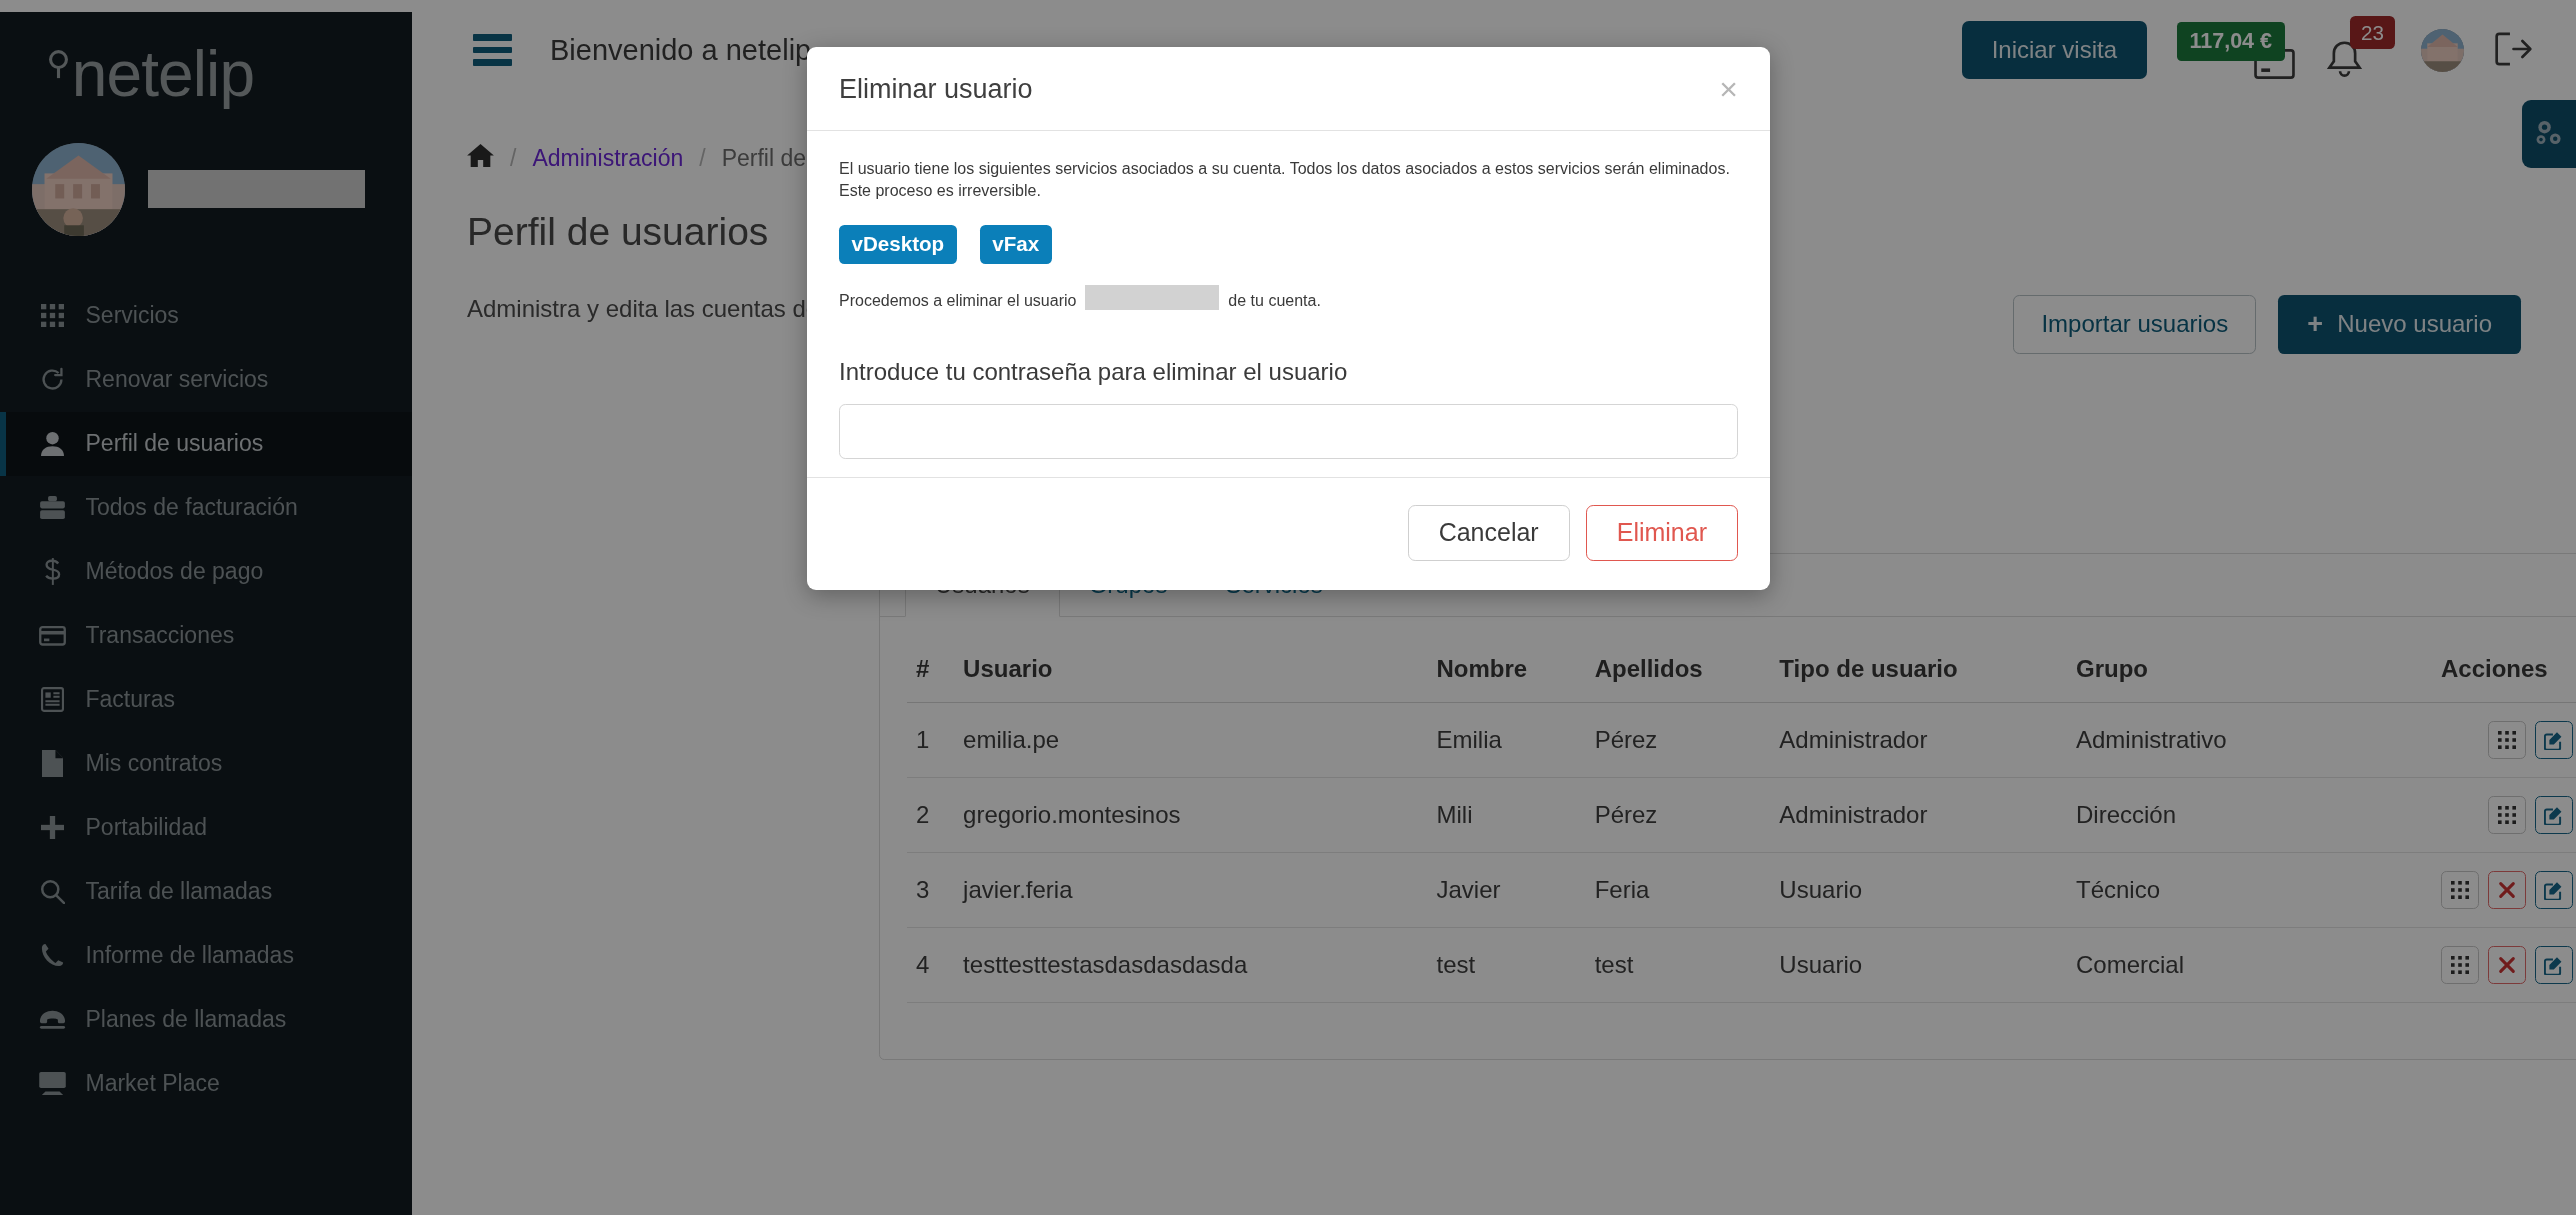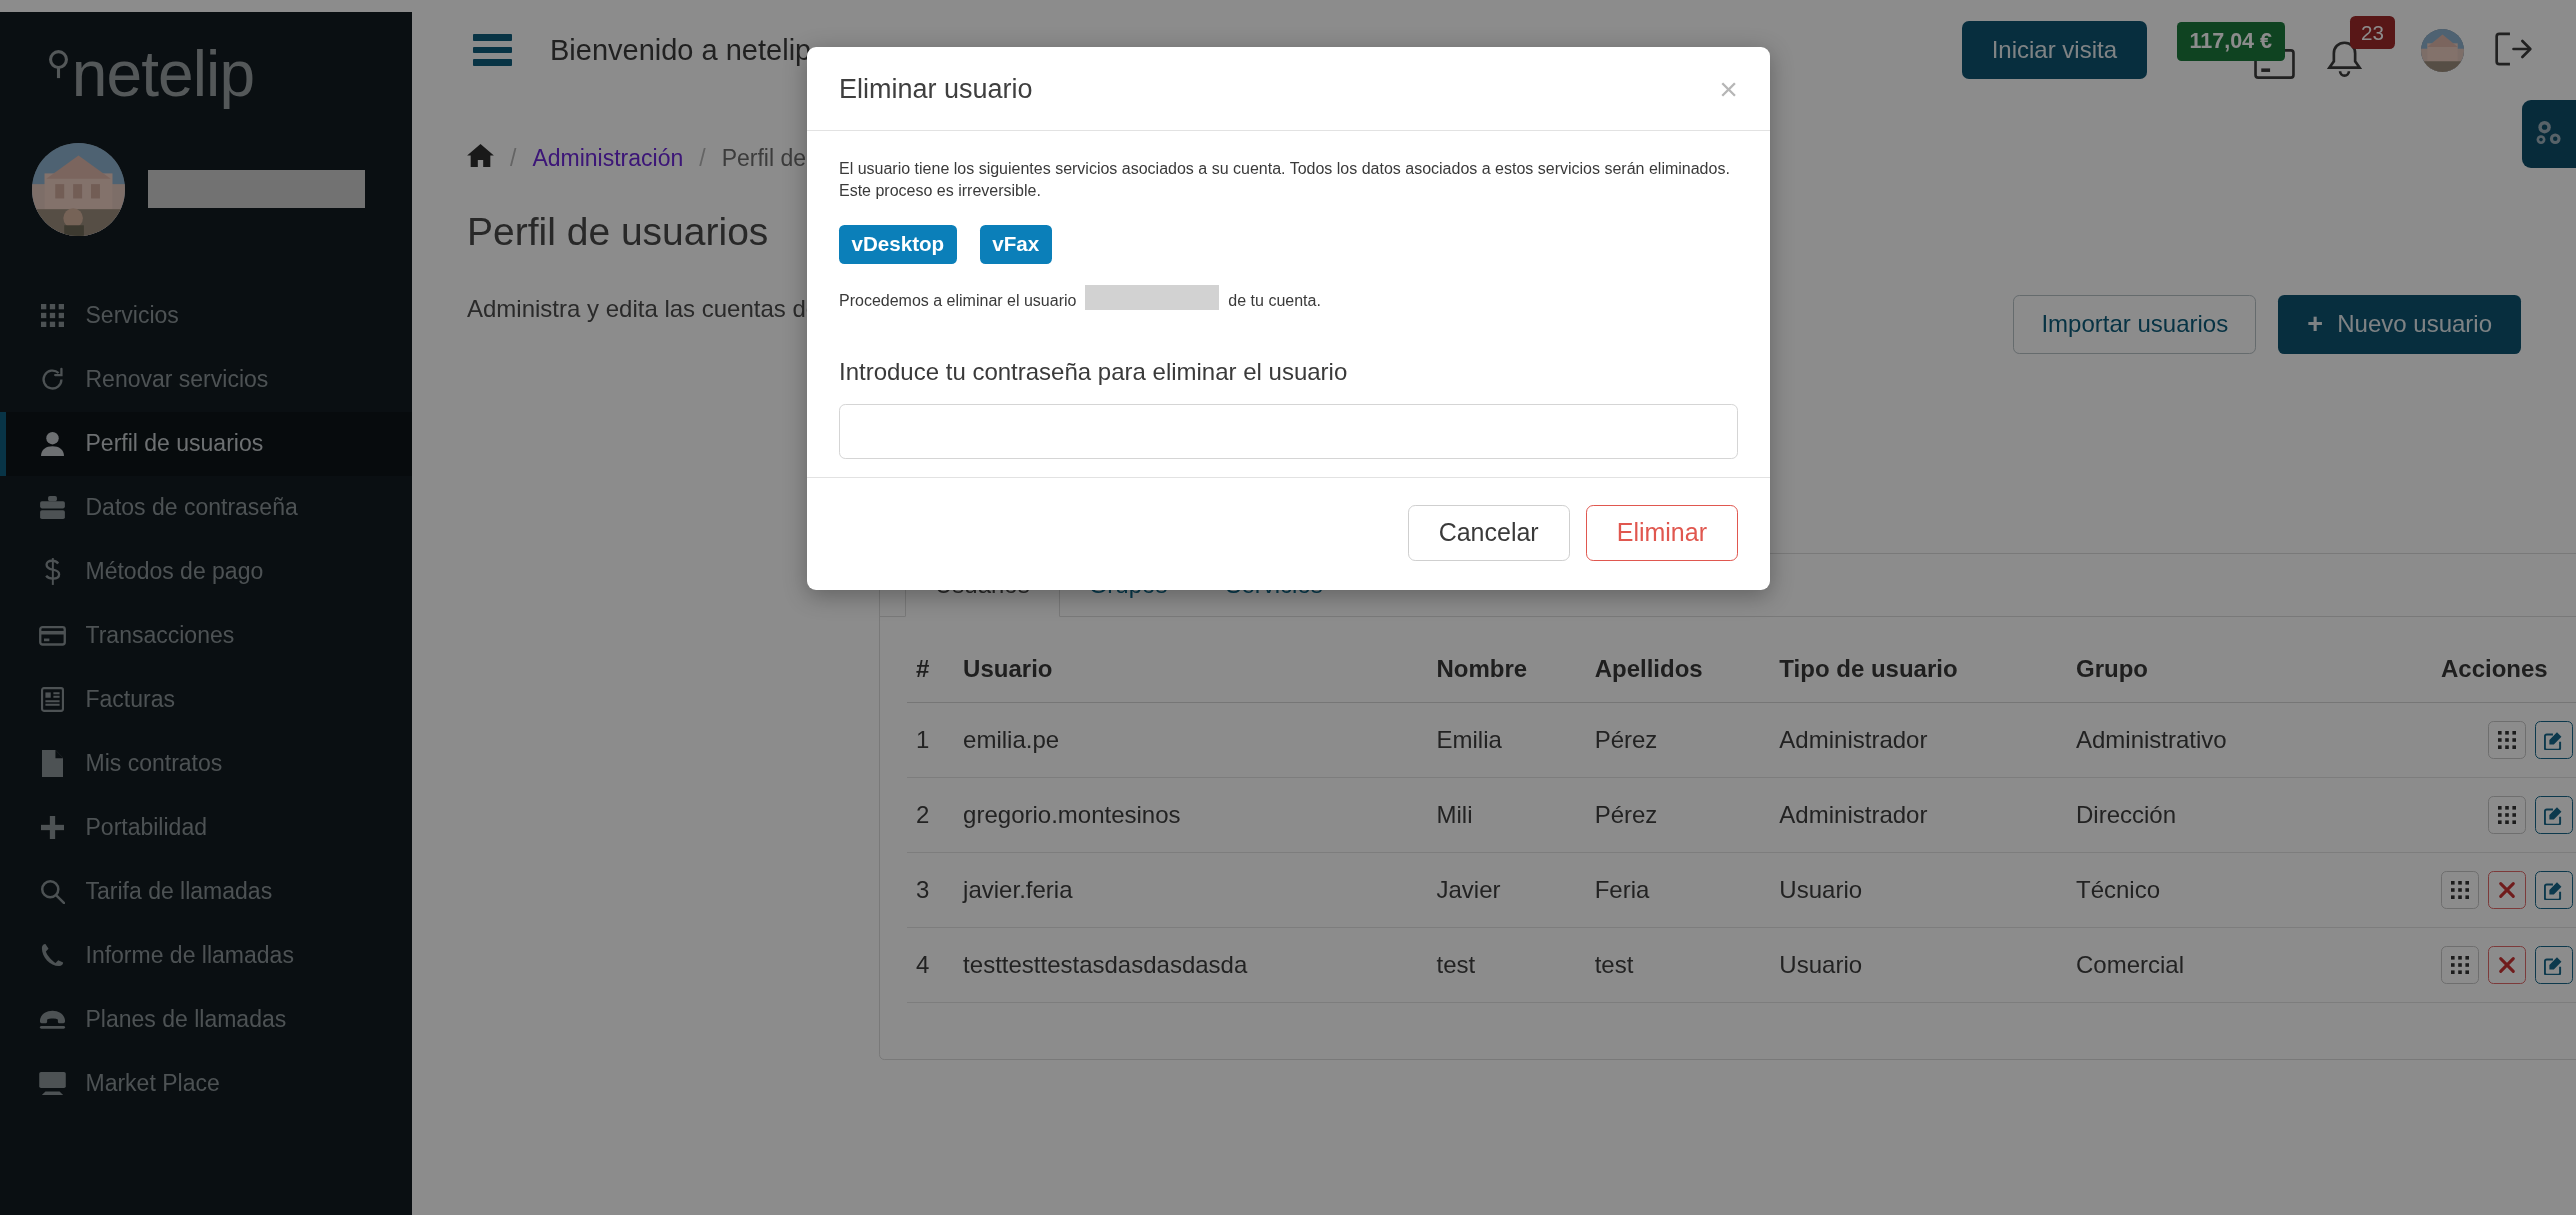--- a/index.html
+++ b/index.html
@@ -371,21 +371,21 @@
       </div>
 
       <div class="menu-item">
         <span class="menu-ico">
           <svg width="25" height="23" viewBox="0 0 28 26" fill="#8c9599">
             <rect x="9" y="0" width="10" height="6" rx="2"></rect>
             <rect x="0" y="6" width="28" height="8" rx="2"></rect>
             <rect x="0" y="16" width="28" height="10" rx="2"></rect>
           </svg>
         </span>
-        <span class="menu-label">Datos de contraseña</span>
+        <span class="menu-label">Todos de facturación</span>
       </div>
 
       <div class="menu-item">
         <span class="menu-ico">
           <svg width="19.7" height="27" viewBox="0 0 22 30" fill="none" stroke="#8c9599" stroke-width="2.6">
             <path d="M17 6c-1.5-2-4-3-7-3-4 0-6 2-6 4.5S6 12 11 13s7 2 7 5-2.5 5-7 5c-3.5 0-6-1.2-7.5-3.2"></path>
             <path d="M11 0v30" stroke-width="2.2"></path>
           </svg>
         </span>
         <span class="menu-label">Métodos de pago</span>

